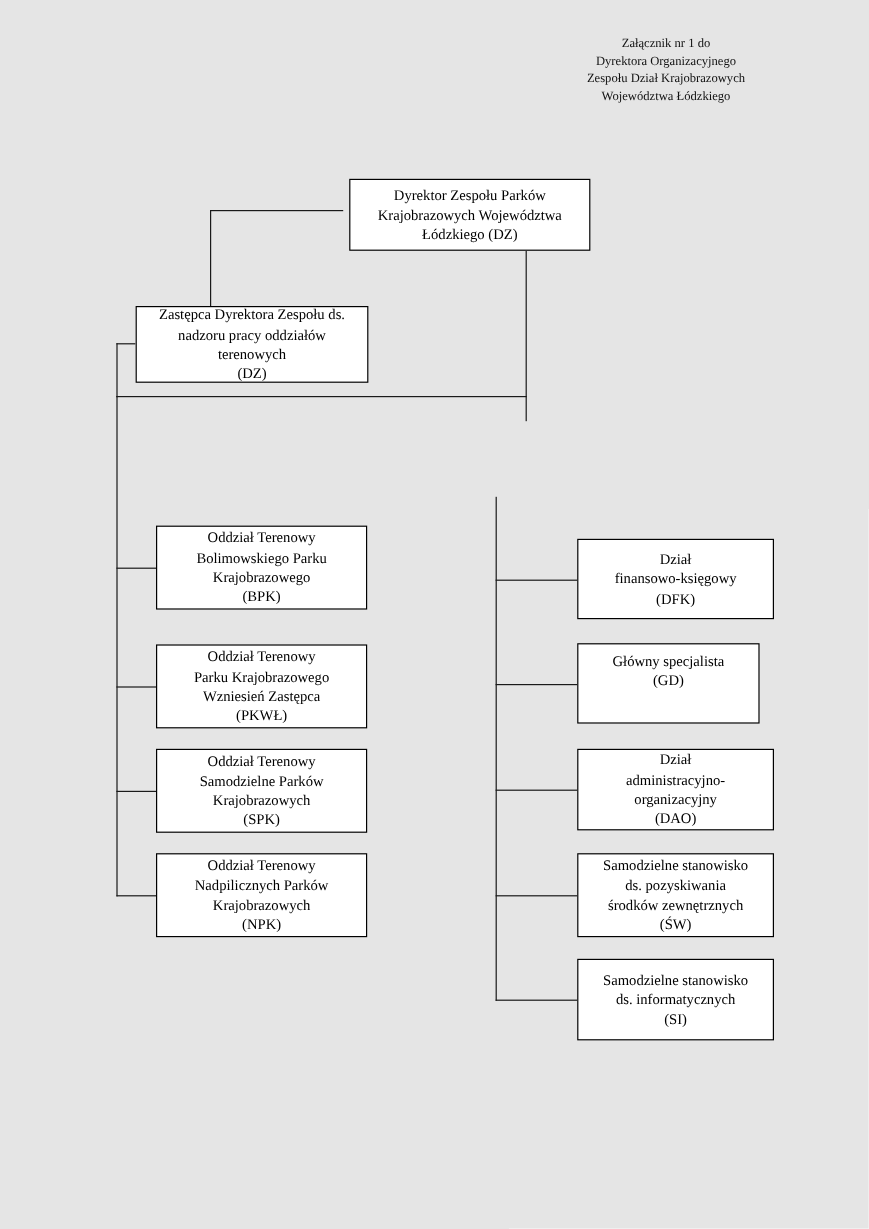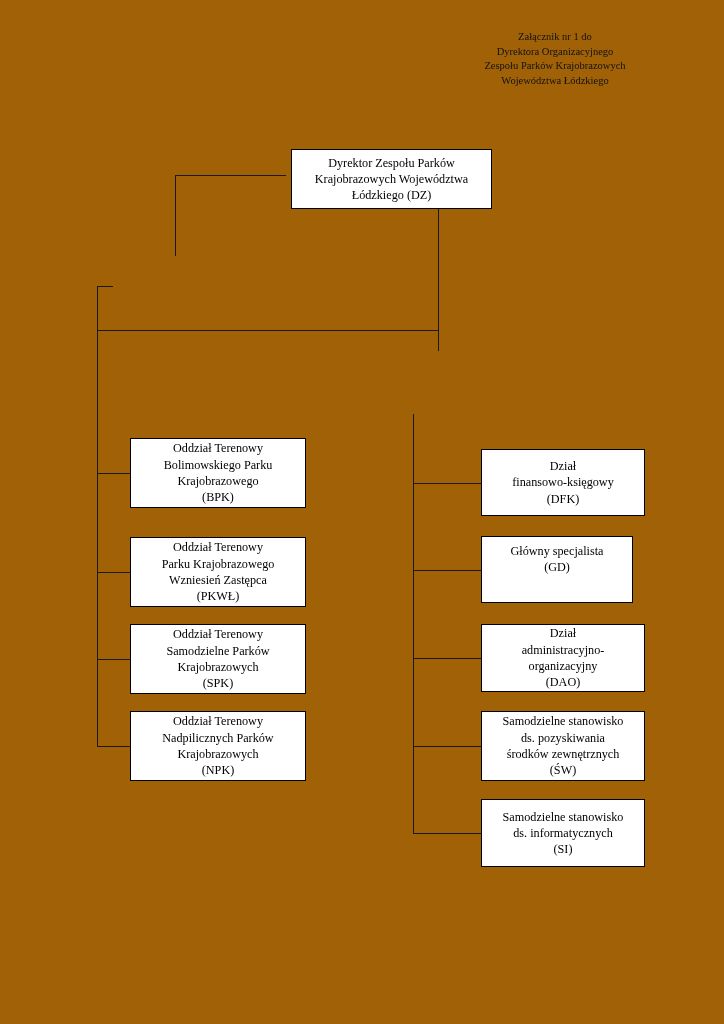--- a/index.html
+++ b/index.html
@@ -10,21 +10,21 @@
   }
   body {
     font-family: "Liberation Serif", "DejaVu Serif", serif;
     color: #000000;
   }
   #page {
     position: relative;
     width: 724px;
     height: 1024px;
     overflow: hidden;
-    background: #a16207;
+    background: #e5e5e5;
   }
   
   .doc-header {
     position: absolute;
     left: 455px;
     top: 30px;
     width: 200px;
     text-align: center;
     font-size: 10.5px;
     line-height: 14.5px;
@@ -63,21 +63,21 @@
   .conn.v { width: 1px; }
 </style>
 </head>
 <body>
 
 <div id="page">
 
   <div class="doc-header">
     <div>Załącznik nr 1 do</div>
     <div>Dyrektora Organizacyjnego</div>
-    <div>Zespołu Parków Krajobrazowych</div>
+    <div>Zespołu Dział Krajobrazowych</div>
     <div>Województwa Łódzkiego</div>
   </div>
 
   <div class="conn h" style="left:175px; top:175px; width:111px;"></div>
   <div class="conn v" style="left:175px; top:175px; height:81px;"></div>
 
   <div class="conn v" style="left:438px; top:209px; height:142px;"></div>
 
   <div class="conn h" style="left:97px; top:286px; width:16px;"></div>
   <div class="conn v" style="left:97px; top:286px; height:45px;"></div>
@@ -96,20 +96,26 @@
   <div class="conn h" style="left:413px; top:658px; width:69px;"></div>
   <div class="conn h" style="left:413px; top:746px; width:69px;"></div>
   <div class="conn h" style="left:413px; top:833px; width:69px;"></div>
 
   <div class="node" style="left:291px; top:149px; width:201px; height:60px;">
     <span class="ln">Dyrektor Zespołu Parków</span>
     <span class="ln">Krajobrazowych Województwa</span>
     <span class="ln">Łódzkiego (DZ)</span>
   </div>
 
+  <div class="node" style="left:113px; top:255px; width:194px; height:64px;">
+    <span class="ln">Zastępca Dyrektora Zespołu ds.</span>
+    <span class="ln">nadzoru pracy oddziałów</span>
+    <span class="ln">terenowych</span>
+    <span class="ln">(DZ)</span>
+  </div>
 
 
   <div class="node" style="left:130px; top:438px; width:176px; height:70px;">
     <span class="ln">Oddział Terenowy</span>
     <span class="ln">Bolimowskiego Parku</span>
     <span class="ln">Krajobrazowego</span>
     <span class="ln">(BPK)</span>
   </div>
 
   <div class="node" style="left:130px; top:537px; width:176px; height:70px;">

